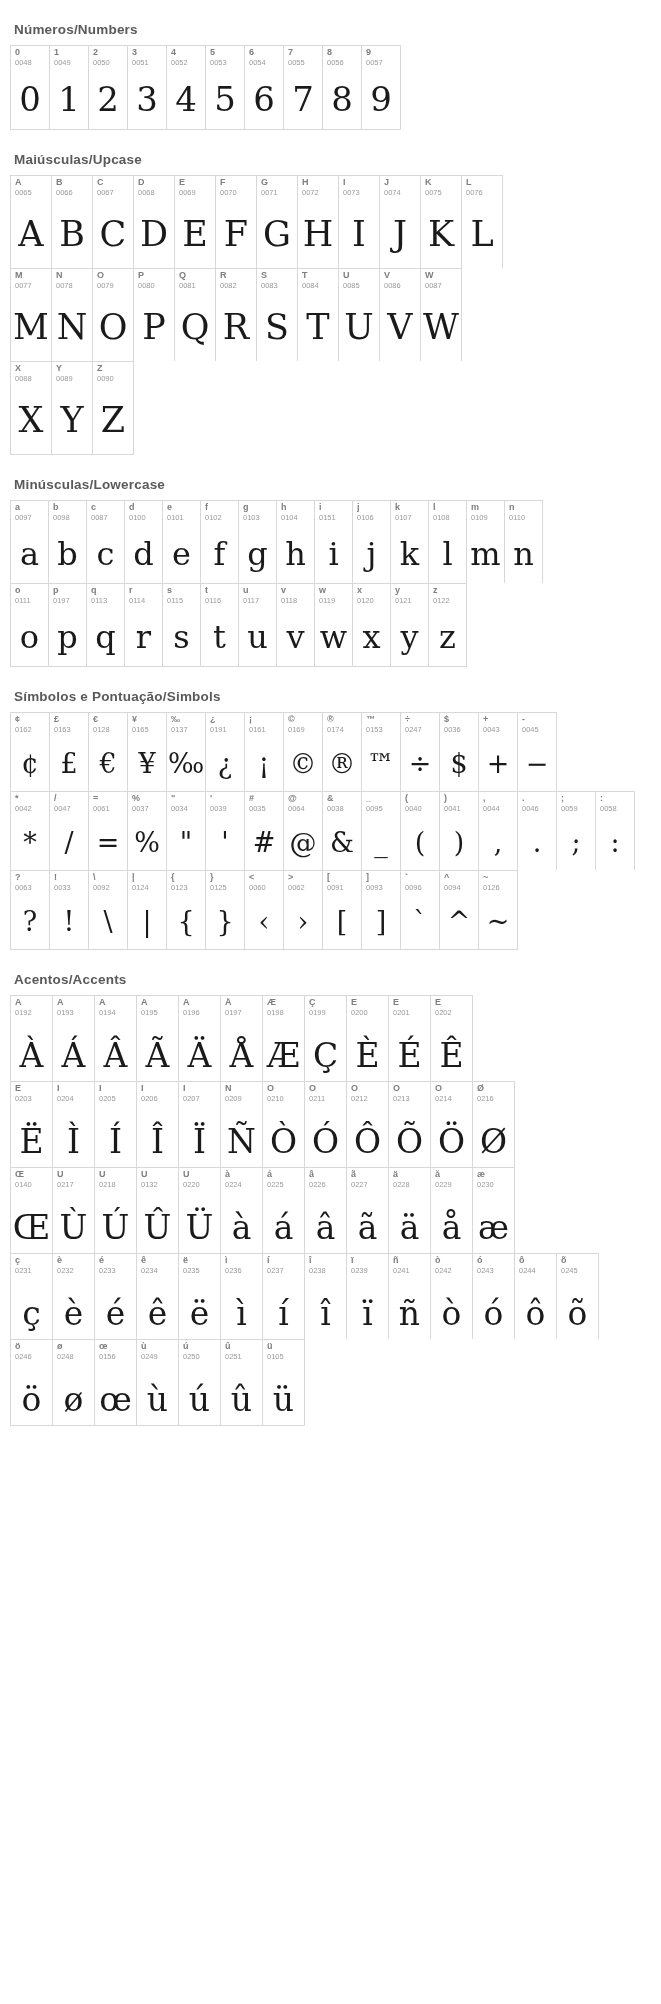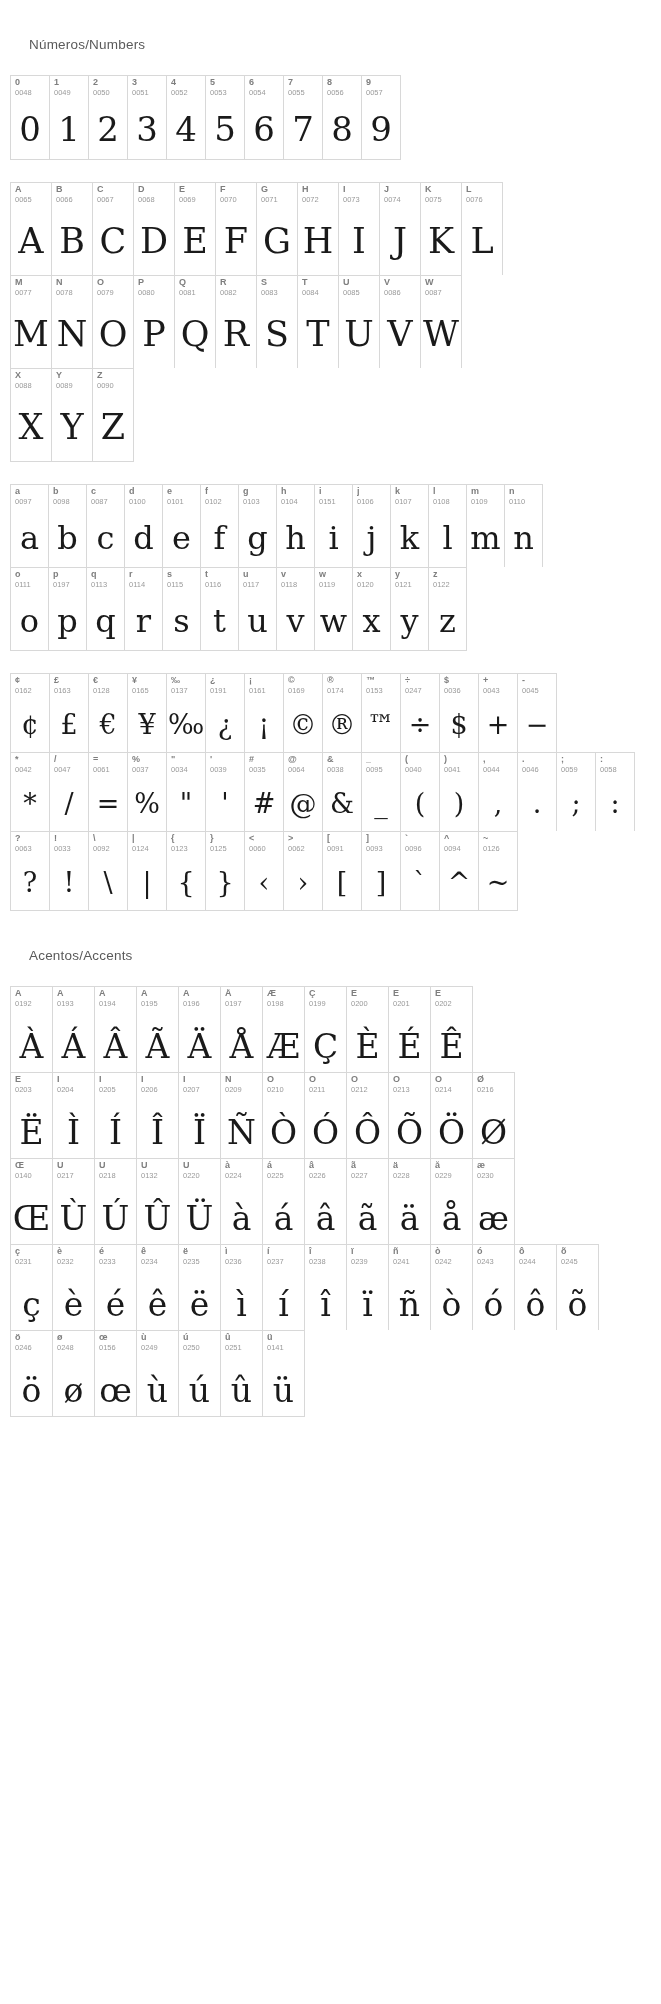--- a/index.html
+++ b/index.html
@@ -17,23 +17,23 @@
   .page {
     width: 661px;
     padding: 0 0 20px 0;
   }
   .section {
     margin: 0 0 0 0;
   }
   .section-title {
     font-size: 13.5px;
     color: #5a5a5a;
-    font-weight: normal;
+    font-weight: bold;
     padding: 0 0 8px 14px;
-    margin: 15px;
+    margin: 0;
     letter-spacing: 0.2px;
   }
   .section-spacer { height: 22px; }
   .rows {
     padding-left: 10px;
   }
   .row {
     display: flex;
     flex-wrap: nowrap;
     border-top: 1px solid #d8d8d8;
@@ -174,20 +174,21 @@
                 <span class="ch-name">9</span>
                 <span class="ch-code">0057</span>
               </div>
               <div class="glyph">9</div>
             </div>
           </div>
         </div>
       </div>
       <div class="section">
         <div class="section-spacer"></div>
+        <div class="section-title">Maiúsculas/Upcase</div>
         <div class="rows">
           <div class="row r-upper">
             <div class="cell">
               <div class="hdr">
                 <span class="ch-name">A</span>
                 <span class="ch-code">0065</span>
               </div>
               <div class="glyph">A</div>
             </div>
             <div class="cell">
@@ -367,20 +368,21 @@
                 <span class="ch-name">Z</span>
                 <span class="ch-code">0090</span>
               </div>
               <div class="glyph">Z</div>
             </div>
           </div>
         </div>
       </div>
       <div class="section">
         <div class="section-spacer"></div>
+        <div class="section-title">Minúsculas/Lowercase</div>
         <div class="rows">
           <div class="row r-lower">
             <div class="cell">
               <div class="hdr">
                 <span class="ch-name">a</span>
                 <span class="ch-code">0097</span>
               </div>
               <div class="glyph">a</div>
             </div>
             <div class="cell">
@@ -558,20 +560,21 @@
                 <span class="ch-name">z</span>
                 <span class="ch-code">0122</span>
               </div>
               <div class="glyph">z</div>
             </div>
           </div>
         </div>
       </div>
       <div class="section">
         <div class="section-spacer"></div>
+        <div class="section-title">Símbolos e Pontuação/Simbols</div>
         <div class="rows">
           <div class="row r-sym">
             <div class="cell">
               <div class="hdr">
                 <span class="ch-name">¢</span>
                 <span class="ch-code">0162</span>
               </div>
               <div class="glyph">¢</div>
             </div>
             <div class="cell">
@@ -1269,21 +1272,21 @@
             <div class="cell">
               <div class="hdr">
                 <span class="ch-name">û</span>
                 <span class="ch-code">0251</span>
               </div>
               <div class="glyph">û</div>
             </div>
             <div class="cell">
               <div class="hdr">
                 <span class="ch-name">ü</span>
-                <span class="ch-code">0141</span>
+                <span class="ch-code">0105</span>
               </div>
               <div class="glyph">ü</div>
             </div>
           </div>
         </div>
       </div>
     </div>
 </div>
 
 </body></html>

